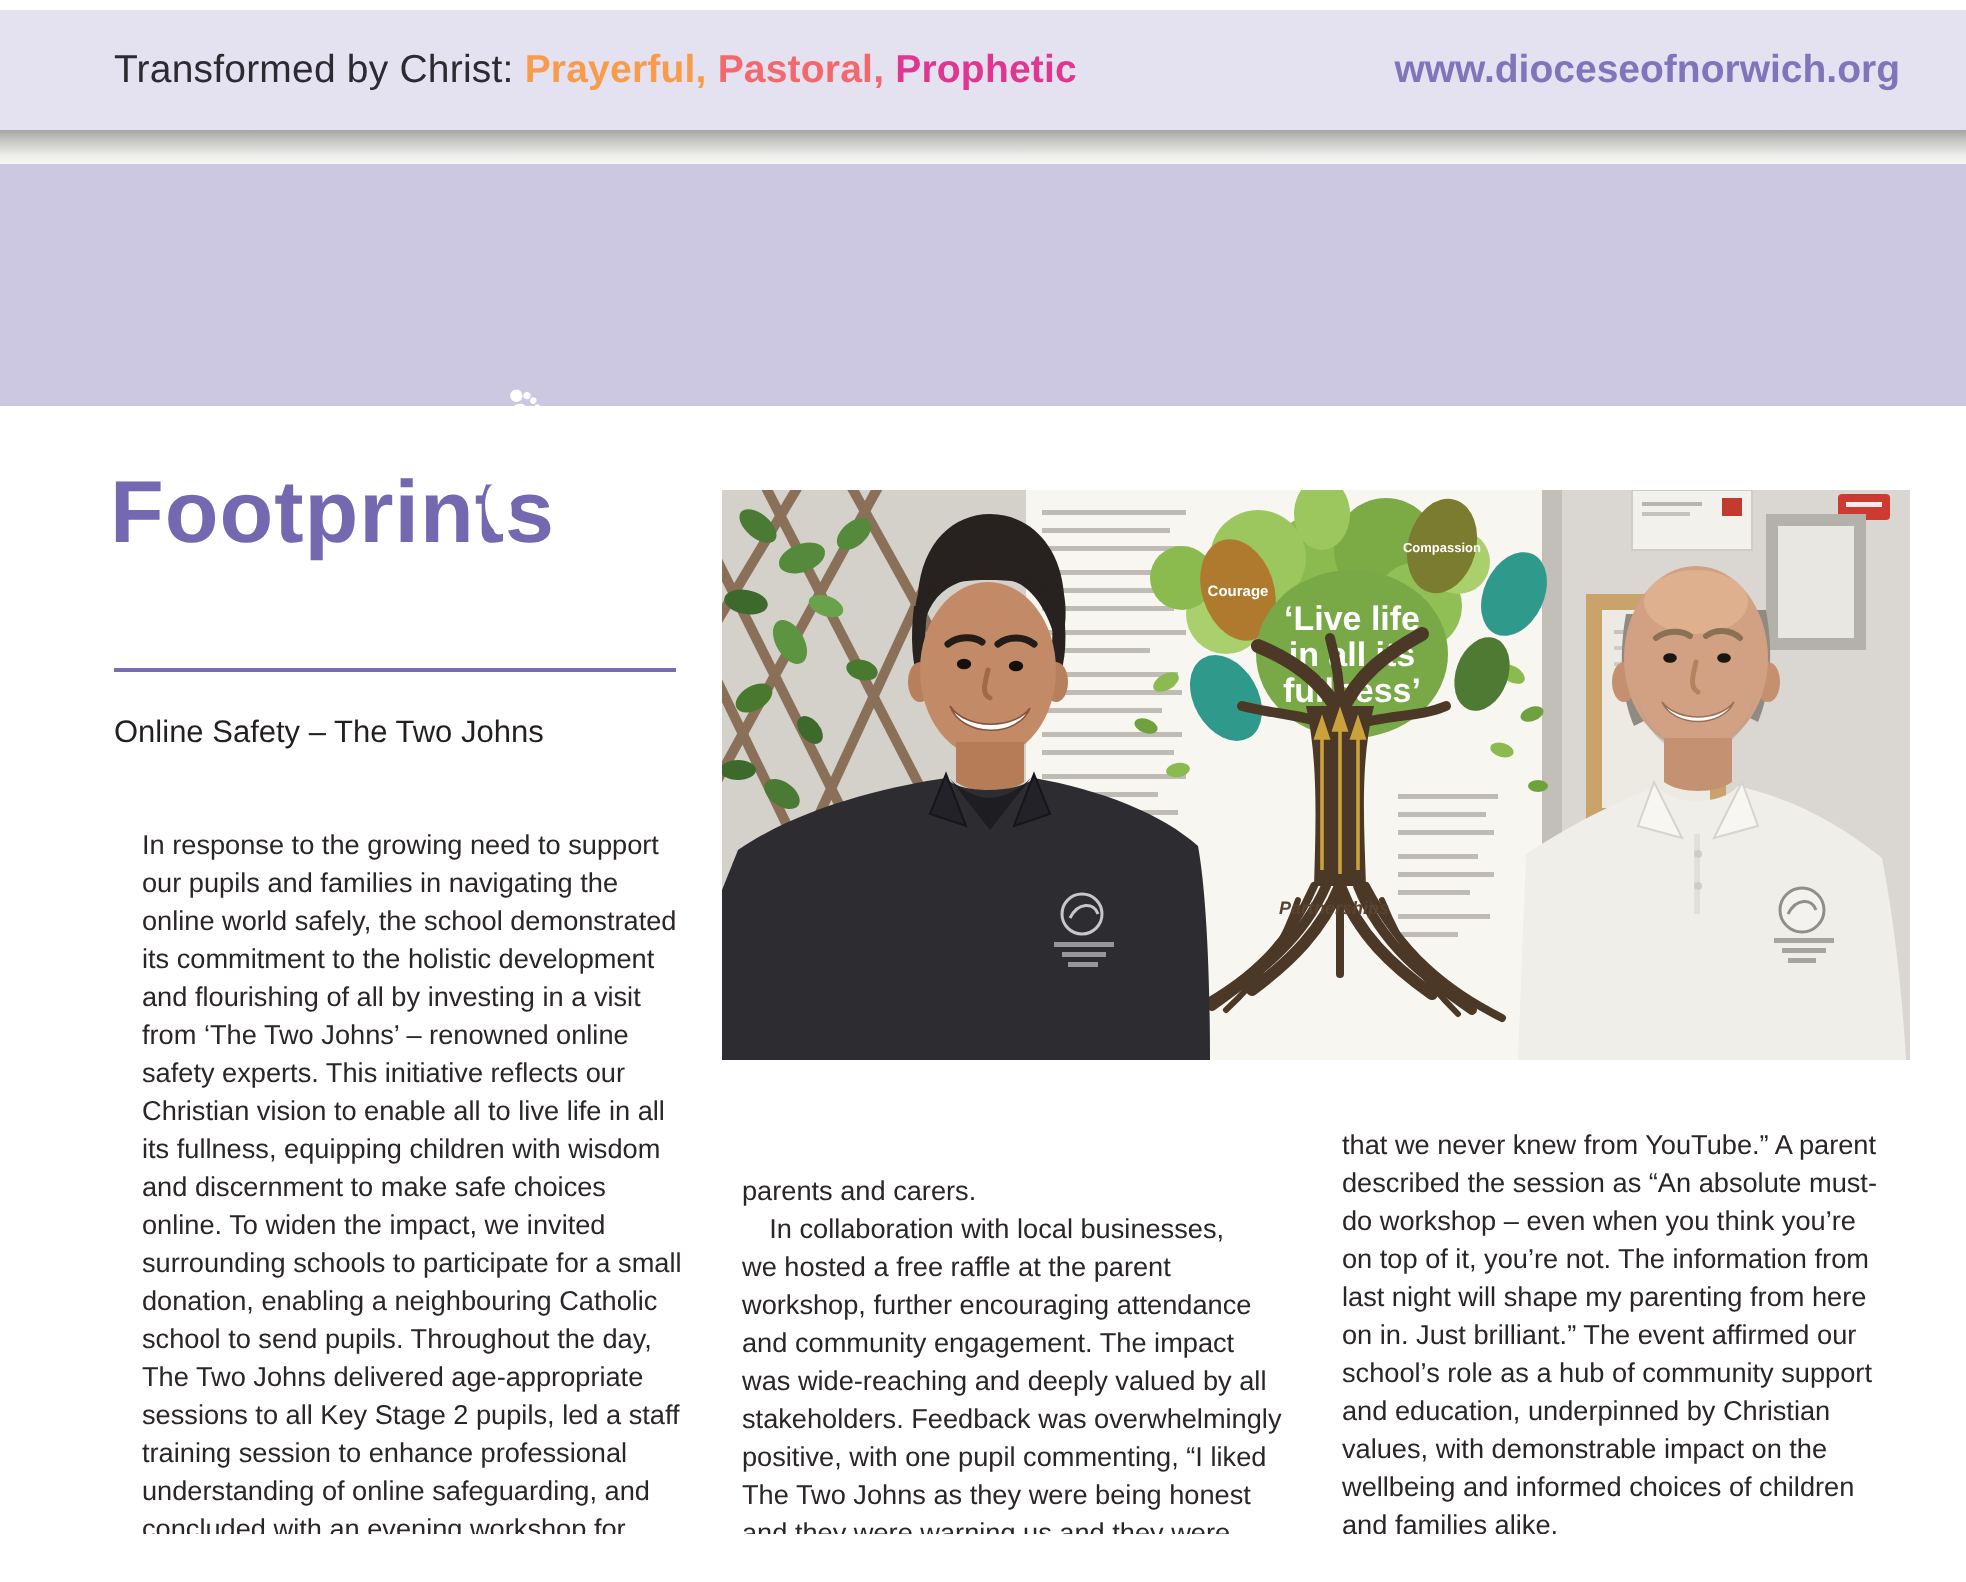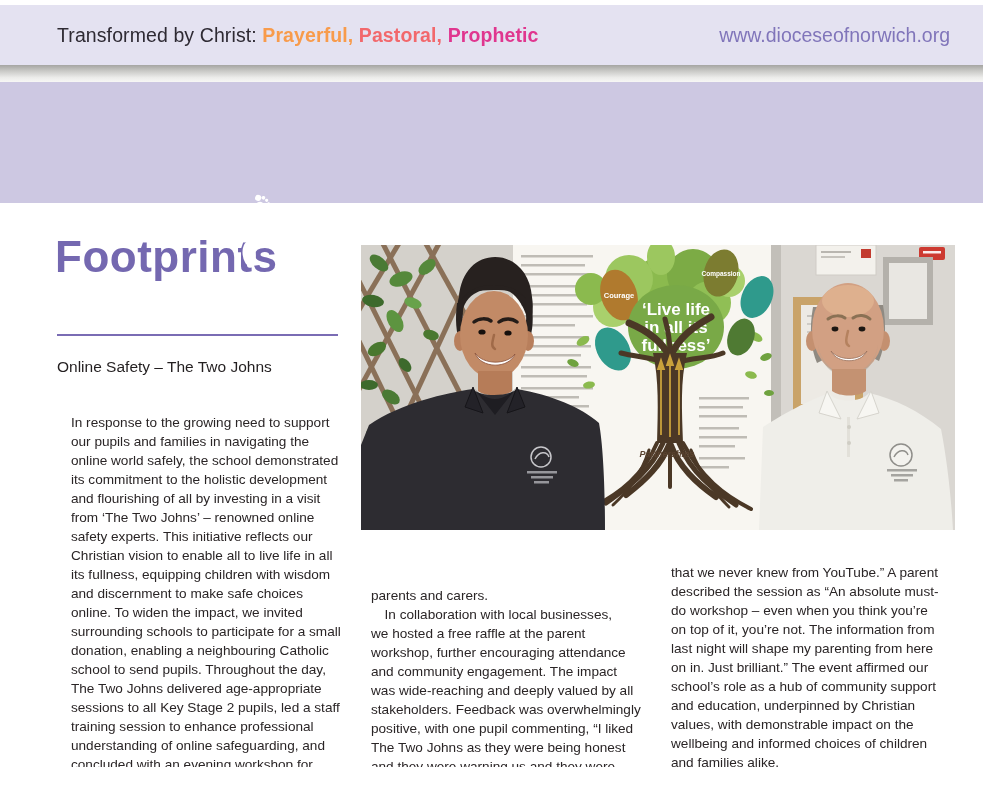--- a/index.html
+++ b/index.html
@@ -8,21 +8,21 @@
 
   
   .topbar{position:absolute;left:0;top:5px;width:983px;height:60px;background:#e4e2f1;
           display:flex;align-items:center;justify-content:space-between;
           padding:0 33px 0 57px;box-sizing:border-box;}
   .tagline{font-size:19.5px;color:#2e2a33;font-weight:500;letter-spacing:.1px;white-space:nowrap;}
   .tagline .w{font-weight:700;}
   .w-orange{color:#f89b4b;}
   .w-coral{color:#f2686c;}
   .w-magenta{color:#e0368f;}
-  .topbar-url{font-size:19.5px;color:#8075ba;text-decoration:none;font-weight:400;}
+  .topbar-url{font-size:19.5px;color:#8075ba;text-decoration:none;font-weight:700;}
 
   
   .divider-shadow{position:absolute;left:0;top:65px;width:983px;height:17px;
           background:linear-gradient(to bottom,#a5a5a2 0%,#c9c9c6 35%,#ededeb 75%,#f7f7f5 100%);}
 
   
   .masthead{position:absolute;left:0;top:82px;width:983px;height:121px;background:#cdc8e2;}
   .masthead-title{position:absolute;left:55px;top:124px;font-size:44px;line-height:44px;
           font-weight:700;color:#7468b0;letter-spacing:.5px;}
   .footprints-icon{position:absolute;left:236px;top:108px;}

